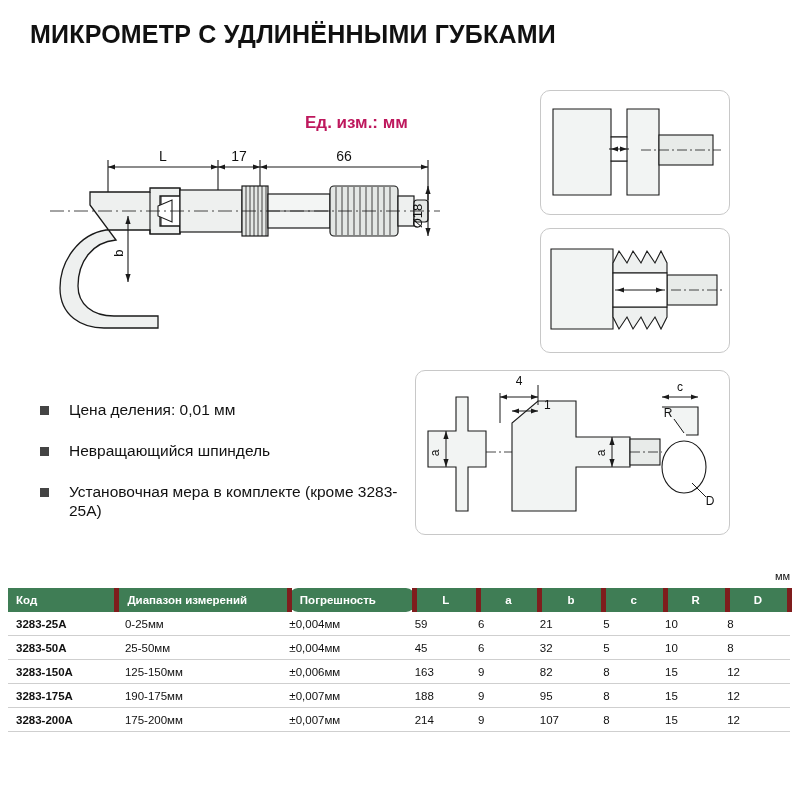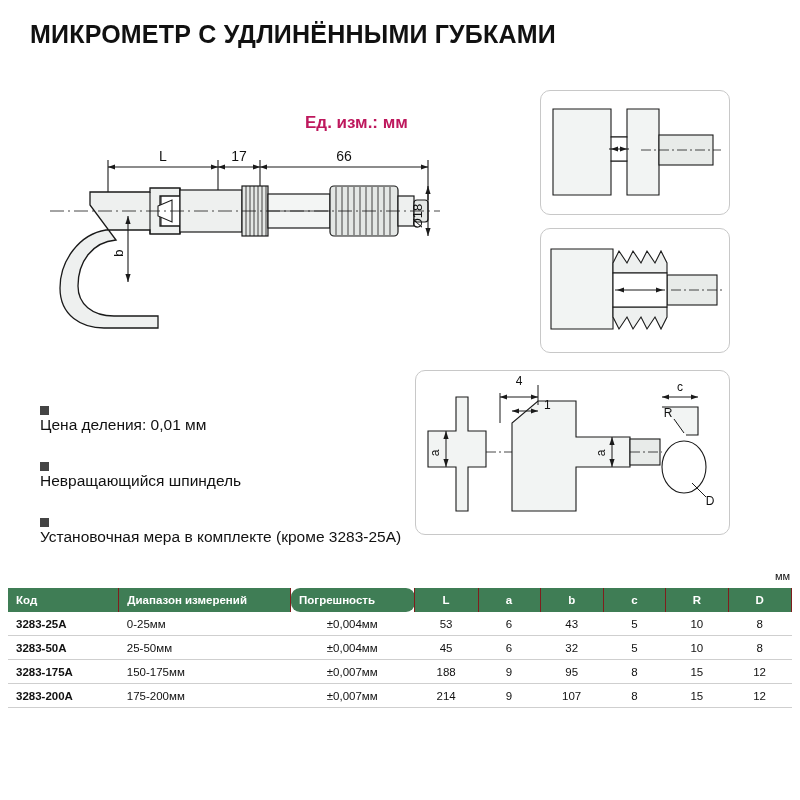--- a/index.html
+++ b/index.html
@@ -52,21 +52,20 @@
   .bullets {
     position: absolute;
     left: 40px;
     top: 400px;
     width: 380px;
   }
   .bullet-row {
     display: flex;
     align-items: flex-start;
     margin-bottom: 22px;
-    flex-direction: column;
   }
   .bullet-mark {
     width: 9px;
     height: 9px;
     background: #444;
     margin-right: 20px;
     margin-top: 6px;
     flex: none;
   }
   .bullet-text {
@@ -102,36 +101,35 @@
     border-collapse: collapse;
     font-size: 11.5px;
   }
   table.spec th {
     background: #3f7d55;
     color: #ffffff;
     font-weight: bold;
     height: 22px;
     text-align: left;
     padding-left: 8px;
-    border-right: 1px solid #7f1d1d;
+    border-right: 5px solid #7f1d1d;
     white-space: nowrap;
   }
   table.spec th.num {
     text-align: center;
     padding-left: 0;
   }
   table.spec td {
     height: 21px;
     border-bottom: 1px solid #cfcfcf;
     padding-left: 8px;
     color: #111;
     white-space: nowrap;
   }
   table.spec td.num {
-    text-align: center;
     padding-left: 0;
   }
   table.spec td.code {
     font-weight: bold;
   }
   table.spec tr:last-child td {
     border-bottom: 1px solid #cfcfcf;
   }
   .col-code { width: 108px; }
   .col-range { width: 168px; }
@@ -365,41 +363,52 @@
         <th class="col-n num">c</th>
         <th class="col-n num">R</th>
         <th class="col-n num">D</th>
       </tr>
     </thead>
     <tbody>
       <tr>
         <td class="code">3283-25A</td>
         <td>0-25мм</td>
         <td class="num">±0,004мм</td>
-        <td class="num">53</td>
+        <td class="num">59</td>
         <td class="num">6</td>
-        <td class="num">43</td>
+        <td class="num">21</td>
         <td class="num">5</td>
         <td class="num">10</td>
         <td class="num">8</td>
       </tr>
       <tr>
         <td class="code">3283-50A</td>
         <td>25-50мм</td>
         <td class="num">±0,004мм</td>
         <td class="num">45</td>
         <td class="num">6</td>
         <td class="num">32</td>
         <td class="num">5</td>
         <td class="num">10</td>
         <td class="num">8</td>
       </tr>
       <tr>
+        <td class="code">3283-150A</td>
+        <td>125-150мм</td>
+        <td class="num">±0,006мм</td>
+        <td class="num">163</td>
+        <td class="num">9</td>
+        <td class="num">82</td>
+        <td class="num">8</td>
+        <td class="num">15</td>
+        <td class="num">12</td>
+      </tr>
+      <tr>
         <td class="code">3283-175A</td>
-        <td>150-175мм</td>
+        <td>190-175мм</td>
         <td class="num">±0,007мм</td>
         <td class="num">188</td>
         <td class="num">9</td>
         <td class="num">95</td>
         <td class="num">8</td>
         <td class="num">15</td>
         <td class="num">12</td>
       </tr>
       <tr>
         <td class="code">3283-200A</td>

